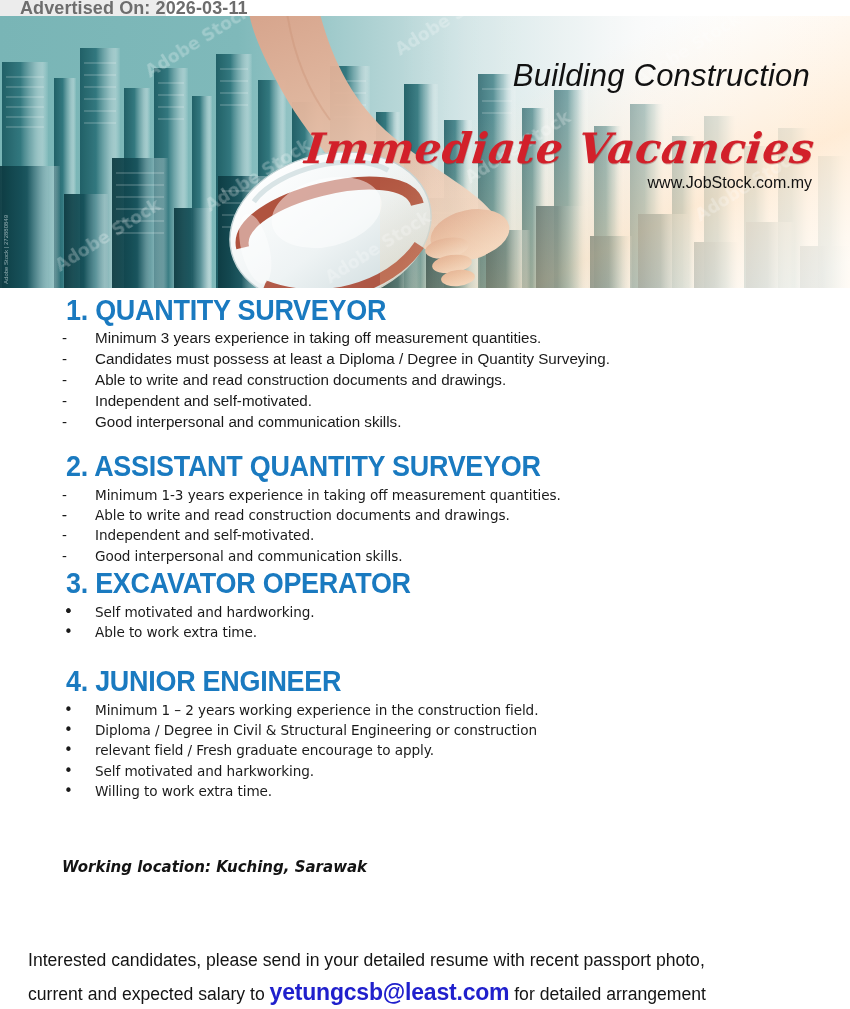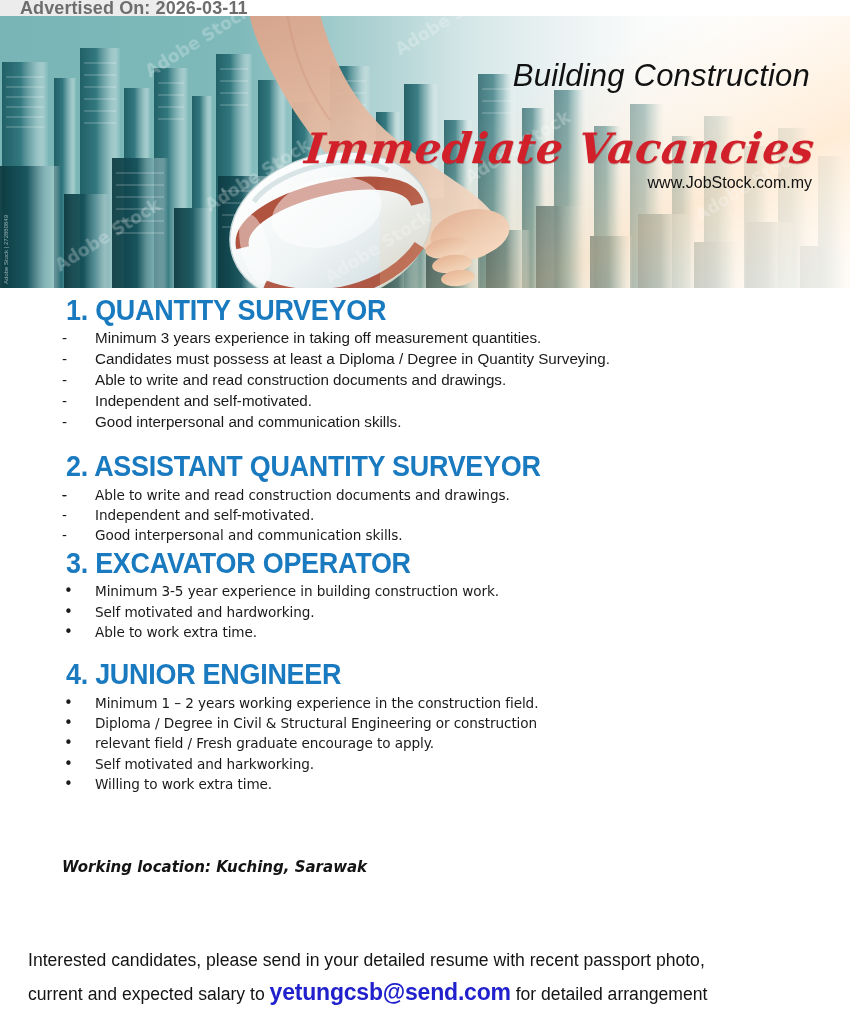--- a/index.html
+++ b/index.html
@@ -139,21 +139,21 @@
     line-height: 20.4px;
     letter-spacing: -0.1px;
   }
   .style-b .job-heading { font-size: 29px; }
   .bullet-dot .job-list li .mk { left: 64px; font-size: 15px; }
 
   
   #job-1 { margin-top: 0px; }
   #job-2 { margin-top: 19px; }
   #job-3 { margin-top: 1px; }
-  #job-4 { margin-top: 17px; }
+  #job-4 { margin-top: 24px; }
 
   
   #working-location {
     position: absolute;
     left: 62px;
     top: 858px;
     font-family: "DejaVu Sans", sans-serif;
     font-weight: bold;
     font-style: italic;
     font-size: 15px;
@@ -381,32 +381,32 @@
       <li><span class="mk">-</span><span>Candidates must possess at least a Diploma / Degree in Quantity  Surveying.</span></li>
       <li><span class="mk">-</span><span>Able to write and read construction documents and drawings.</span></li>
       <li><span class="mk">-</span><span>Independent and self-motivated.</span></li>
       <li><span class="mk">-</span><span>Good interpersonal and communication skills.</span></li>
     </ul>
   </div>
 
   <div class="job style-b" id="job-2">
     <h2 class="job-heading">2. ASSISTANT QUANTITY SURVEYOR</h2>
     <ul class="job-list">
-      <li><span class="mk">-</span></li>
+      <li><span class="mk">-</span><span>Minimum 1-3 years experience in taking off measurement quantities.</span></li>
       <li><span class="mk">-</span></li>
       <li><span class="mk">-</span><span>Able to write and read construction documents and drawings.</span></li>
       <li><span class="mk">-</span><span>Independent and self-motivated.</span></li>
       <li><span class="mk">-</span><span>Good interpersonal and communication skills.</span></li>
     </ul>
   </div>
 
   <div class="job style-b bullet-dot" id="job-3">
     <h2 class="job-heading">3. EXCAVATOR OPERATOR</h2>
     <ul class="job-list">
-      <li><span class="mk">•</span><span>Minimum 3-5 year experience in building construction work.</span></li>
+      <li><span class="mk">•</span></li>
       <li><span class="mk">•</span><span>Self motivated and hardworking.</span></li>
       <li><span class="mk">•</span><span>Able to work extra time.</span></li>
     </ul>
   </div>
 
   <div class="job style-b bullet-dot" id="job-4">
     <h2 class="job-heading">4. JUNIOR ENGINEER</h2>
     <ul class="job-list">
       <li><span class="mk">•</span><span>Minimum 1 – 2 years working experience in the construction field.</span></li>
       <li><span class="mk">•</span><span>Diploma / Degree in Civil &amp; Structural Engineering or construction</span></li>
@@ -415,14 +415,14 @@
       <li><span class="mk">•</span><span>Willing to work extra time.</span></li>
     </ul>
   </div>
 
 </div>
 
 <div id="working-location">Working location: Kuching, Sarawak</div>
 
 <div id="apply-block">
   <div class="line">Interested candidates, please send in your detailed resume with recent passport photo,</div>
-  <div class="line"><span>current and expected salary to </span><span id="apply-email">yetungcsb@send.com</span><span> for detailed arrangement</span></div>
+  <div class="line"><span>current and expected salary to </span><span id="apply-email">yetungcsb@least.com</span><span> for detailed arrangement</span></div>
 </div>
 
 </body></html>

